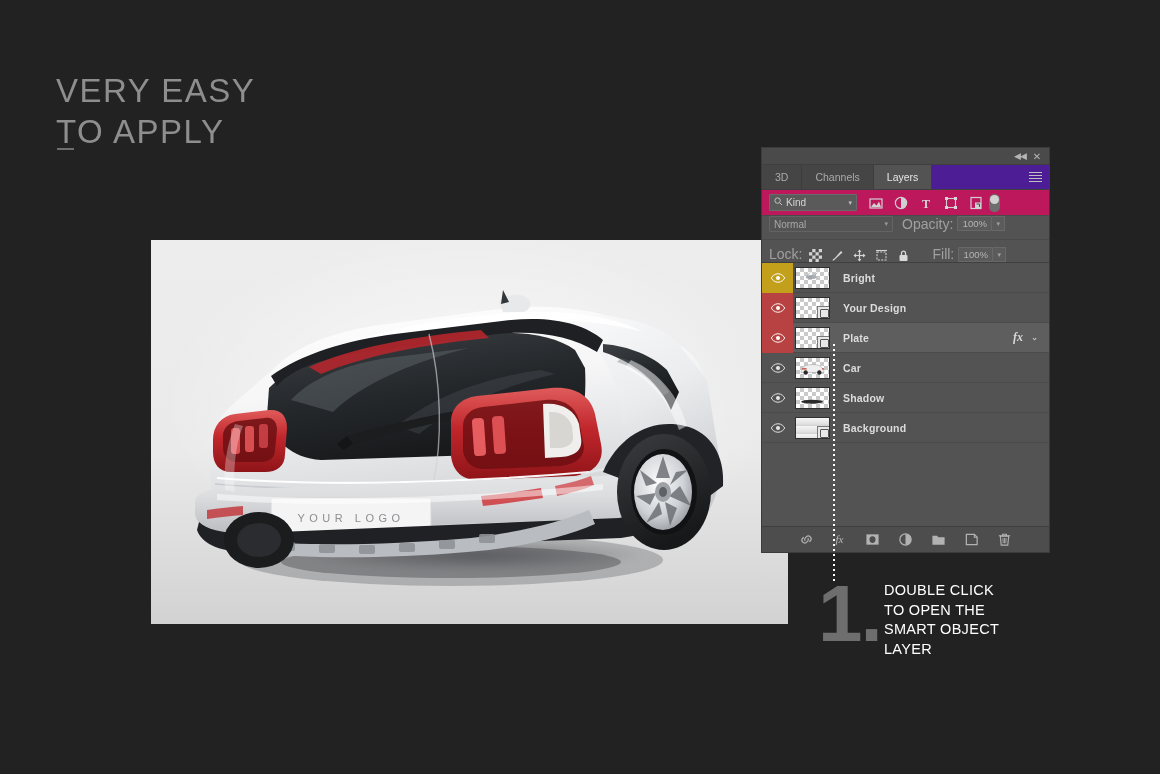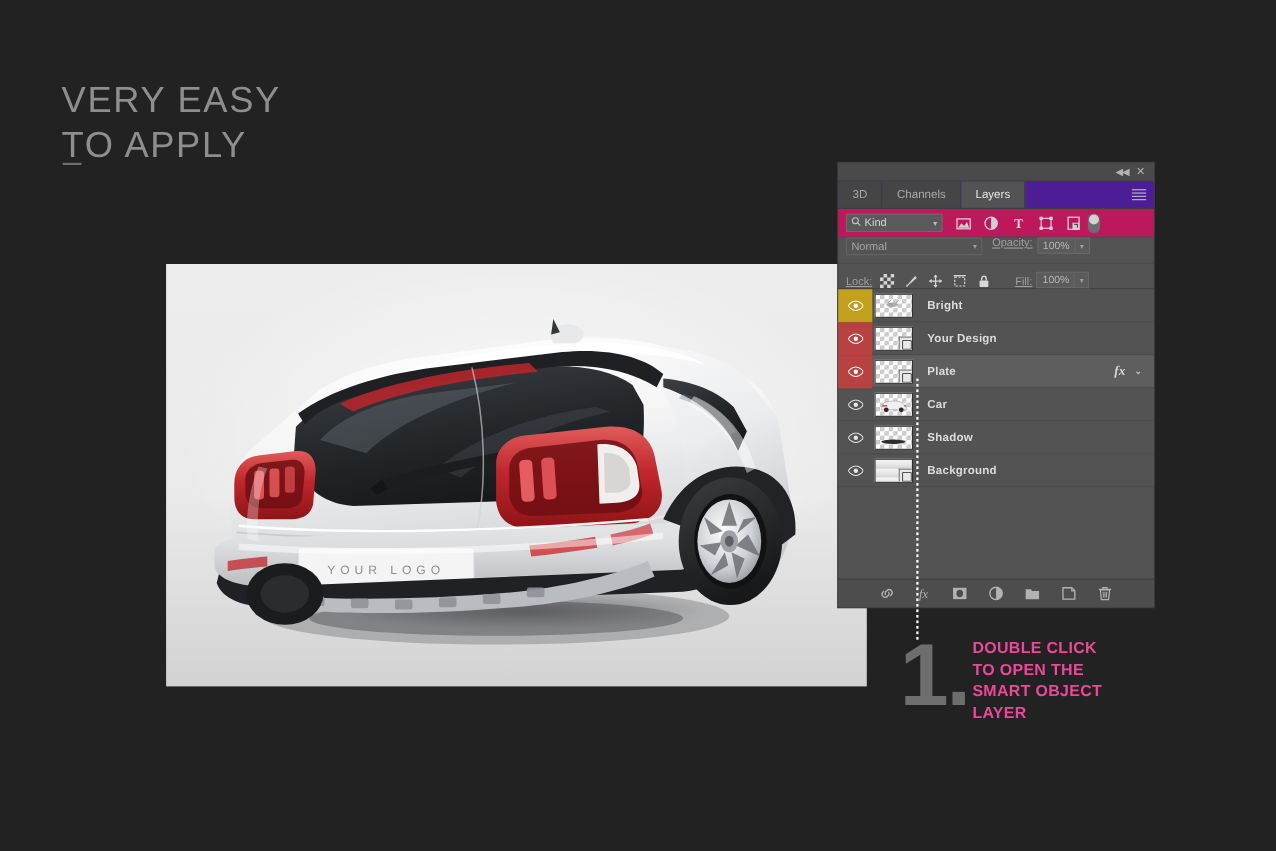--- a/index.html
+++ b/index.html
@@ -99,21 +99,21 @@
   .ps-blend {
     height: 24px; display: flex; align-items: flex-start; padding: 0 7px;
     border-bottom: 1px solid #4a4a4a;
   }
   .blend-select {
     width: 124px; height: 16px; background: #545454; border: 1px solid #636363;
     display: flex; align-items: center; padding: 0 4px; font-size: 10px;
     color: #a8a8a8; position: relative; border-radius: 1px; cursor: pointer;
   }
   .blend-select .chev { position: absolute; right: 4px; font-size: 7px; color: #9a9a9a; }
-  .lbl { font-size: 10px; color: #a0a0a0; margin-left: 9px; text-decoration: underline; }
+  .lbl { font-size: 14px; color: #a0a0a0; margin-left: 9px; }
   .num-field {
     width: 35px; height: 15px; background: #5b5b5b; border: 1px solid #686868;
     font-size: 9.5px; color: #b6b6b6; display: flex; align-items: center;
     justify-content: center; margin-left: 4px; border-radius: 1px; cursor: text;
   }
   .num-chev {
     width: 13px; height: 15px; background: #5b5b5b; border: 1px solid #686868;
     border-left: none; display: flex; align-items: center; justify-content: center;
     font-size: 7px; color: #a0a0a0; cursor: pointer;
   }
@@ -181,21 +181,21 @@
   }
 
   
   .callout-num {
     position: absolute; left: 818px; top: 578px;
     font-size: 80px; line-height: 72px; font-weight: 700; color: #6e6e6e;
     font-family: "Liberation Sans", sans-serif; letter-spacing: -2px;
   }
   .callout-text {
     position: absolute; left: 884px; top: 581px;
-    color: #ec4899; font-size: 14.5px; font-weight: 700;
+    color: #ffffff; font-size: 14.5px; font-weight: 400;
     line-height: 19.5px; letter-spacing: .3px;
   }
 </style>
 </head>
 <body>
 
 <div id="stage">
 
   <div class="headline">
     <div>VERY EASY</div>

